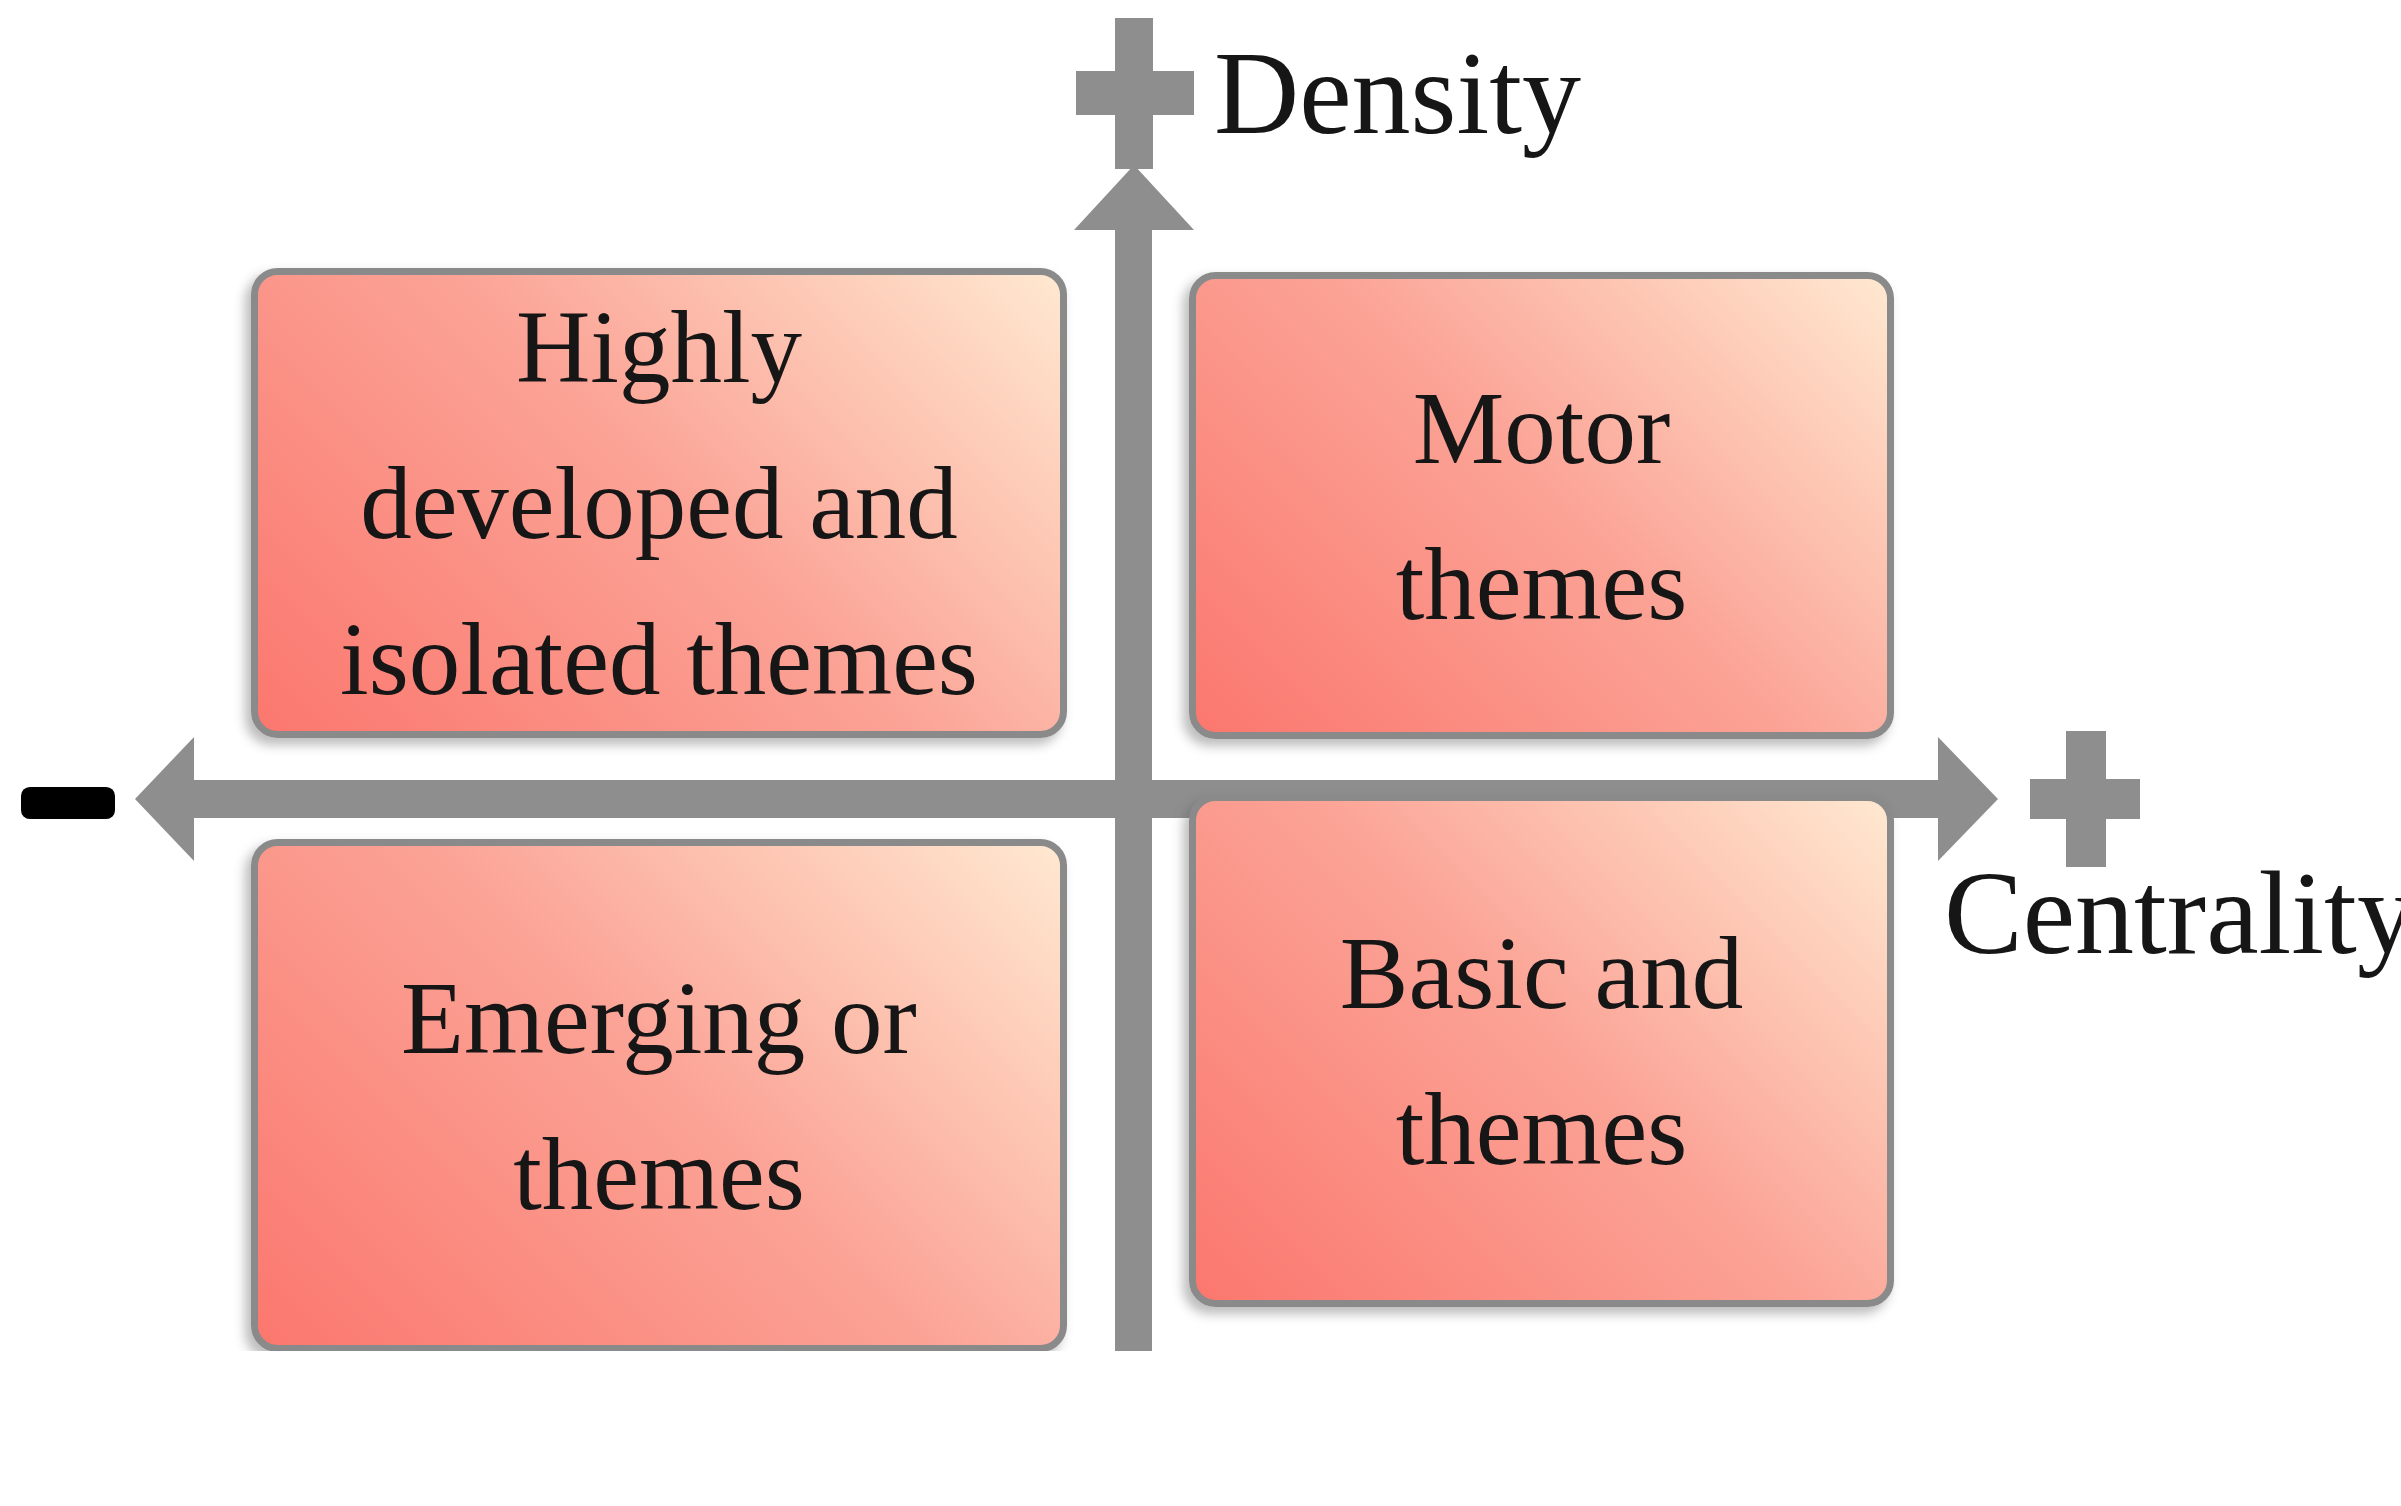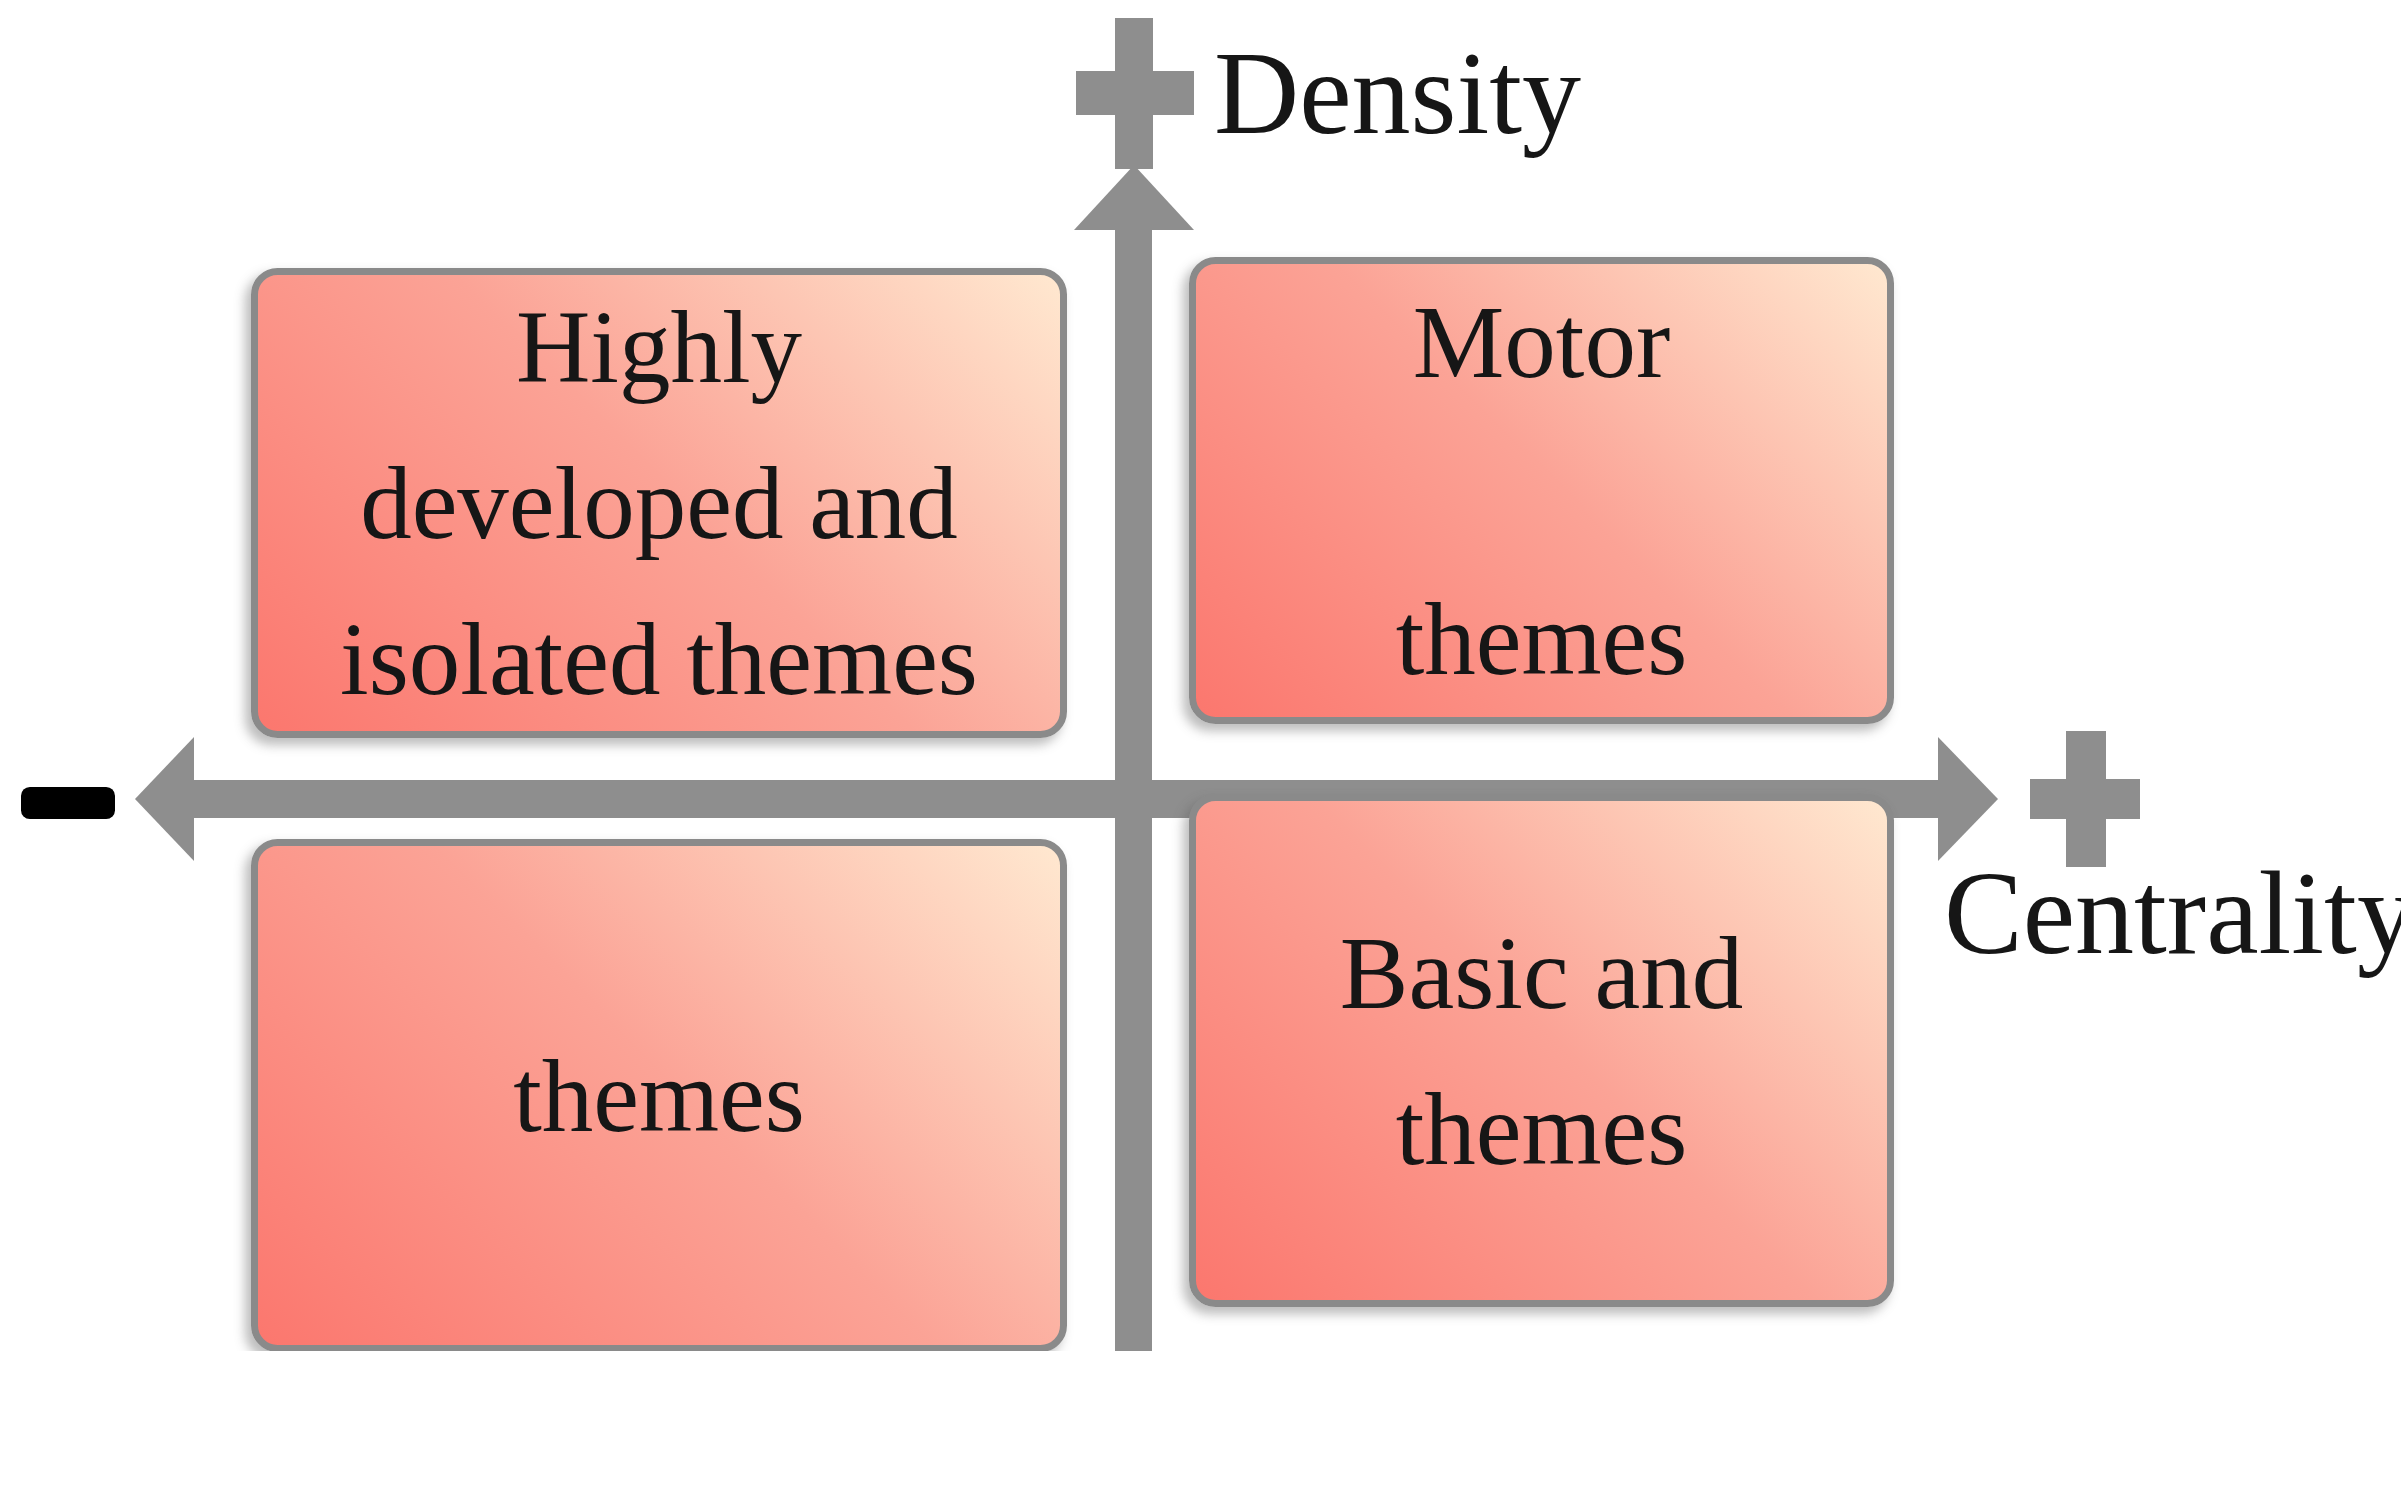--- a/index.html
+++ b/index.html
@@ -31,21 +31,21 @@
     text-align:center;
   }
   .qbox .line{
     display:block;
     font-size:103px;
     line-height:156px;
     color:var(--c-text);
     white-space:nowrap;
   }
   #q-top-left    {left:251px;  top:268px;  width:816px; height:470px;font-family:Liberation Serif, serif;}
-  #q-top-right   {left:1189px; top:257px;  width:705px;  height:467px;justify-content:space-between;}
+  #q-top-right   {left:1189px; top:272px;  width:705px;  height:467px;}
   #q-bottom-left {left:251px;  top:839px; width:816px; height:513px;}
   #q-bottom-right{left:1189px; top:794px; width:705px;  height:513px;}
 
   
   .shaft{position:absolute;background:var(--c-axis);}
   #v-shaft{left:1115px; top:224px;  width:37px;  height:1149px;}
   #h-shaft{left:188px;  top:780px; width:1751px; height:38px;}
 
   
   .tri{position:absolute;width:0;height:0;}
@@ -128,20 +128,21 @@
     <span class="line">developed and</span>
     <span class="line">isolated themes</span>
   </div>
 
   <div class="qbox" id="q-top-right">
     <span class="line">Motor</span>
     <span class="line">themes</span>
   </div>
 
   <div class="qbox" id="q-bottom-left">
+    <span class="line">Emerging or</span>
     <span class="line">themes</span>
   </div>
 
   <div class="qbox" id="q-bottom-right">
     <span class="line">Basic and</span>
     <span class="line">themes</span>
   </div>
 
 </div>
 

